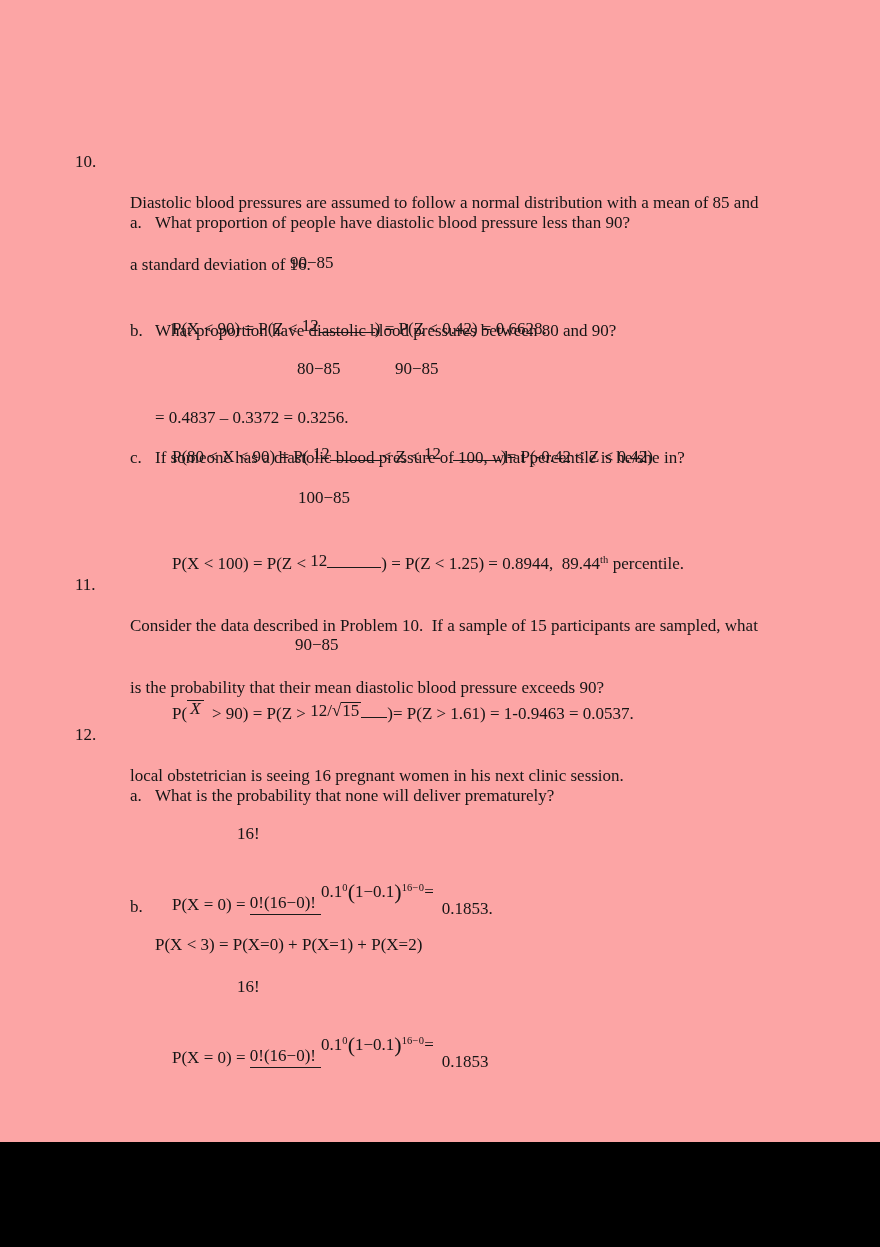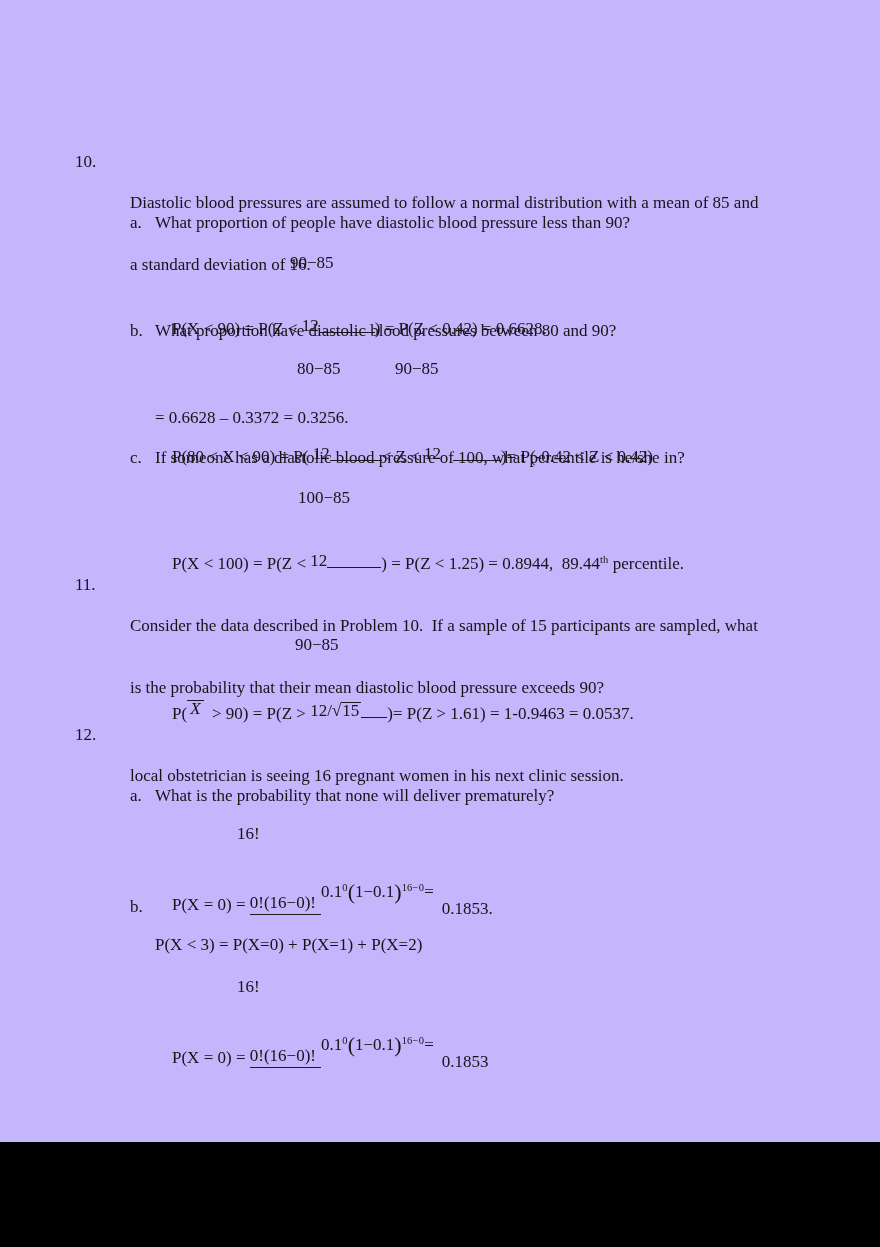--- a/index.html
+++ b/index.html
@@ -1,16 +1,16 @@
 <!DOCTYPE html>
 <html><head>
 <meta charset="utf-8">
 <style>
   html,body{margin:0;padding:0;background:#fff;}
-  .page{position:relative;width:880px;height:1247px;background:#c4b5fd;overflow:hidden;
+  .page{position:relative;width:880px;height:1247px;background:#fca5a5;overflow:hidden;
         font-family:"Liberation Serif","DejaVu Serif",serif;font-size:17px;color:#151515;}
   .abs{position:absolute;white-space:pre;}
   .para{position:absolute;white-space:pre;line-height:20.5px;}
   .para div{white-space:pre;}
   .fwrap{position:absolute;white-space:pre;}
   .fnum{position:absolute;white-space:pre;}
   .bar{display:inline-block;height:0;border-bottom:1.6px solid #1a1a1a;vertical-align:1px;}
   .gap{display:inline-block;}
   .dfrac{position:relative;top:-3px;}
   .sup{font-size:10.5px;vertical-align:6px;letter-spacing:0.2px;}
@@ -45,21 +45,21 @@
   </div>
 
   <div class="abs" style="left:130px;top:321px;">b.</div>
   <div class="abs" style="left:155px;top:321px;">What proportion have diastolic blood pressures between 80 and 90?</div>
 
   <div class="fwrap" style="left:155px;top:387px;">
     <div class="fnum" style="left:142px;top:-28px;">80−85</div>
     <div class="fnum" style="left:240px;top:-28px;">90−85</div>
     <span>P(80 &lt; X &lt; 90) = P( </span><span class="dfrac">12</span><span class="bar" style="width:52px;"></span><span>&lt; Z &lt; </span><span class="dfrac">12</span><span class="gap" style="width:12px;"></span><span class="bar" style="width:48px;"></span><span>)= P(-0.42 &lt; Z &lt; 0.42)</span>
   </div>
-  <div class="abs" style="left:155px;top:408px;">= 0.6628 – 0.3372 = 0.3256.</div>
+  <div class="abs" style="left:155px;top:408px;">= 0.4837 – 0.3372 = 0.3256.</div>
 
   <div class="abs" style="left:130px;top:448px;">c.</div>
   <div class="abs" style="left:155px;top:448px;">If someone has a diastolic blood pressure of 100, what percentile is he/she in?</div>
 
   <div class="fwrap" style="left:155px;top:514px;">
     <div class="fnum" style="left:143px;top:-26px;">100−85</div>
     <span>P(X &lt; 100) = P(Z &lt; </span><span class="dfrac">12</span><span class="bar" style="width:54px;"></span><span>) = P(Z &lt; 1.25) = 0.8944,  89.44</span><span class="sup">th</span><span> percentile.</span>
   </div>
 
   <div class="abs" style="left:75px;top:575px;">11.</div>

